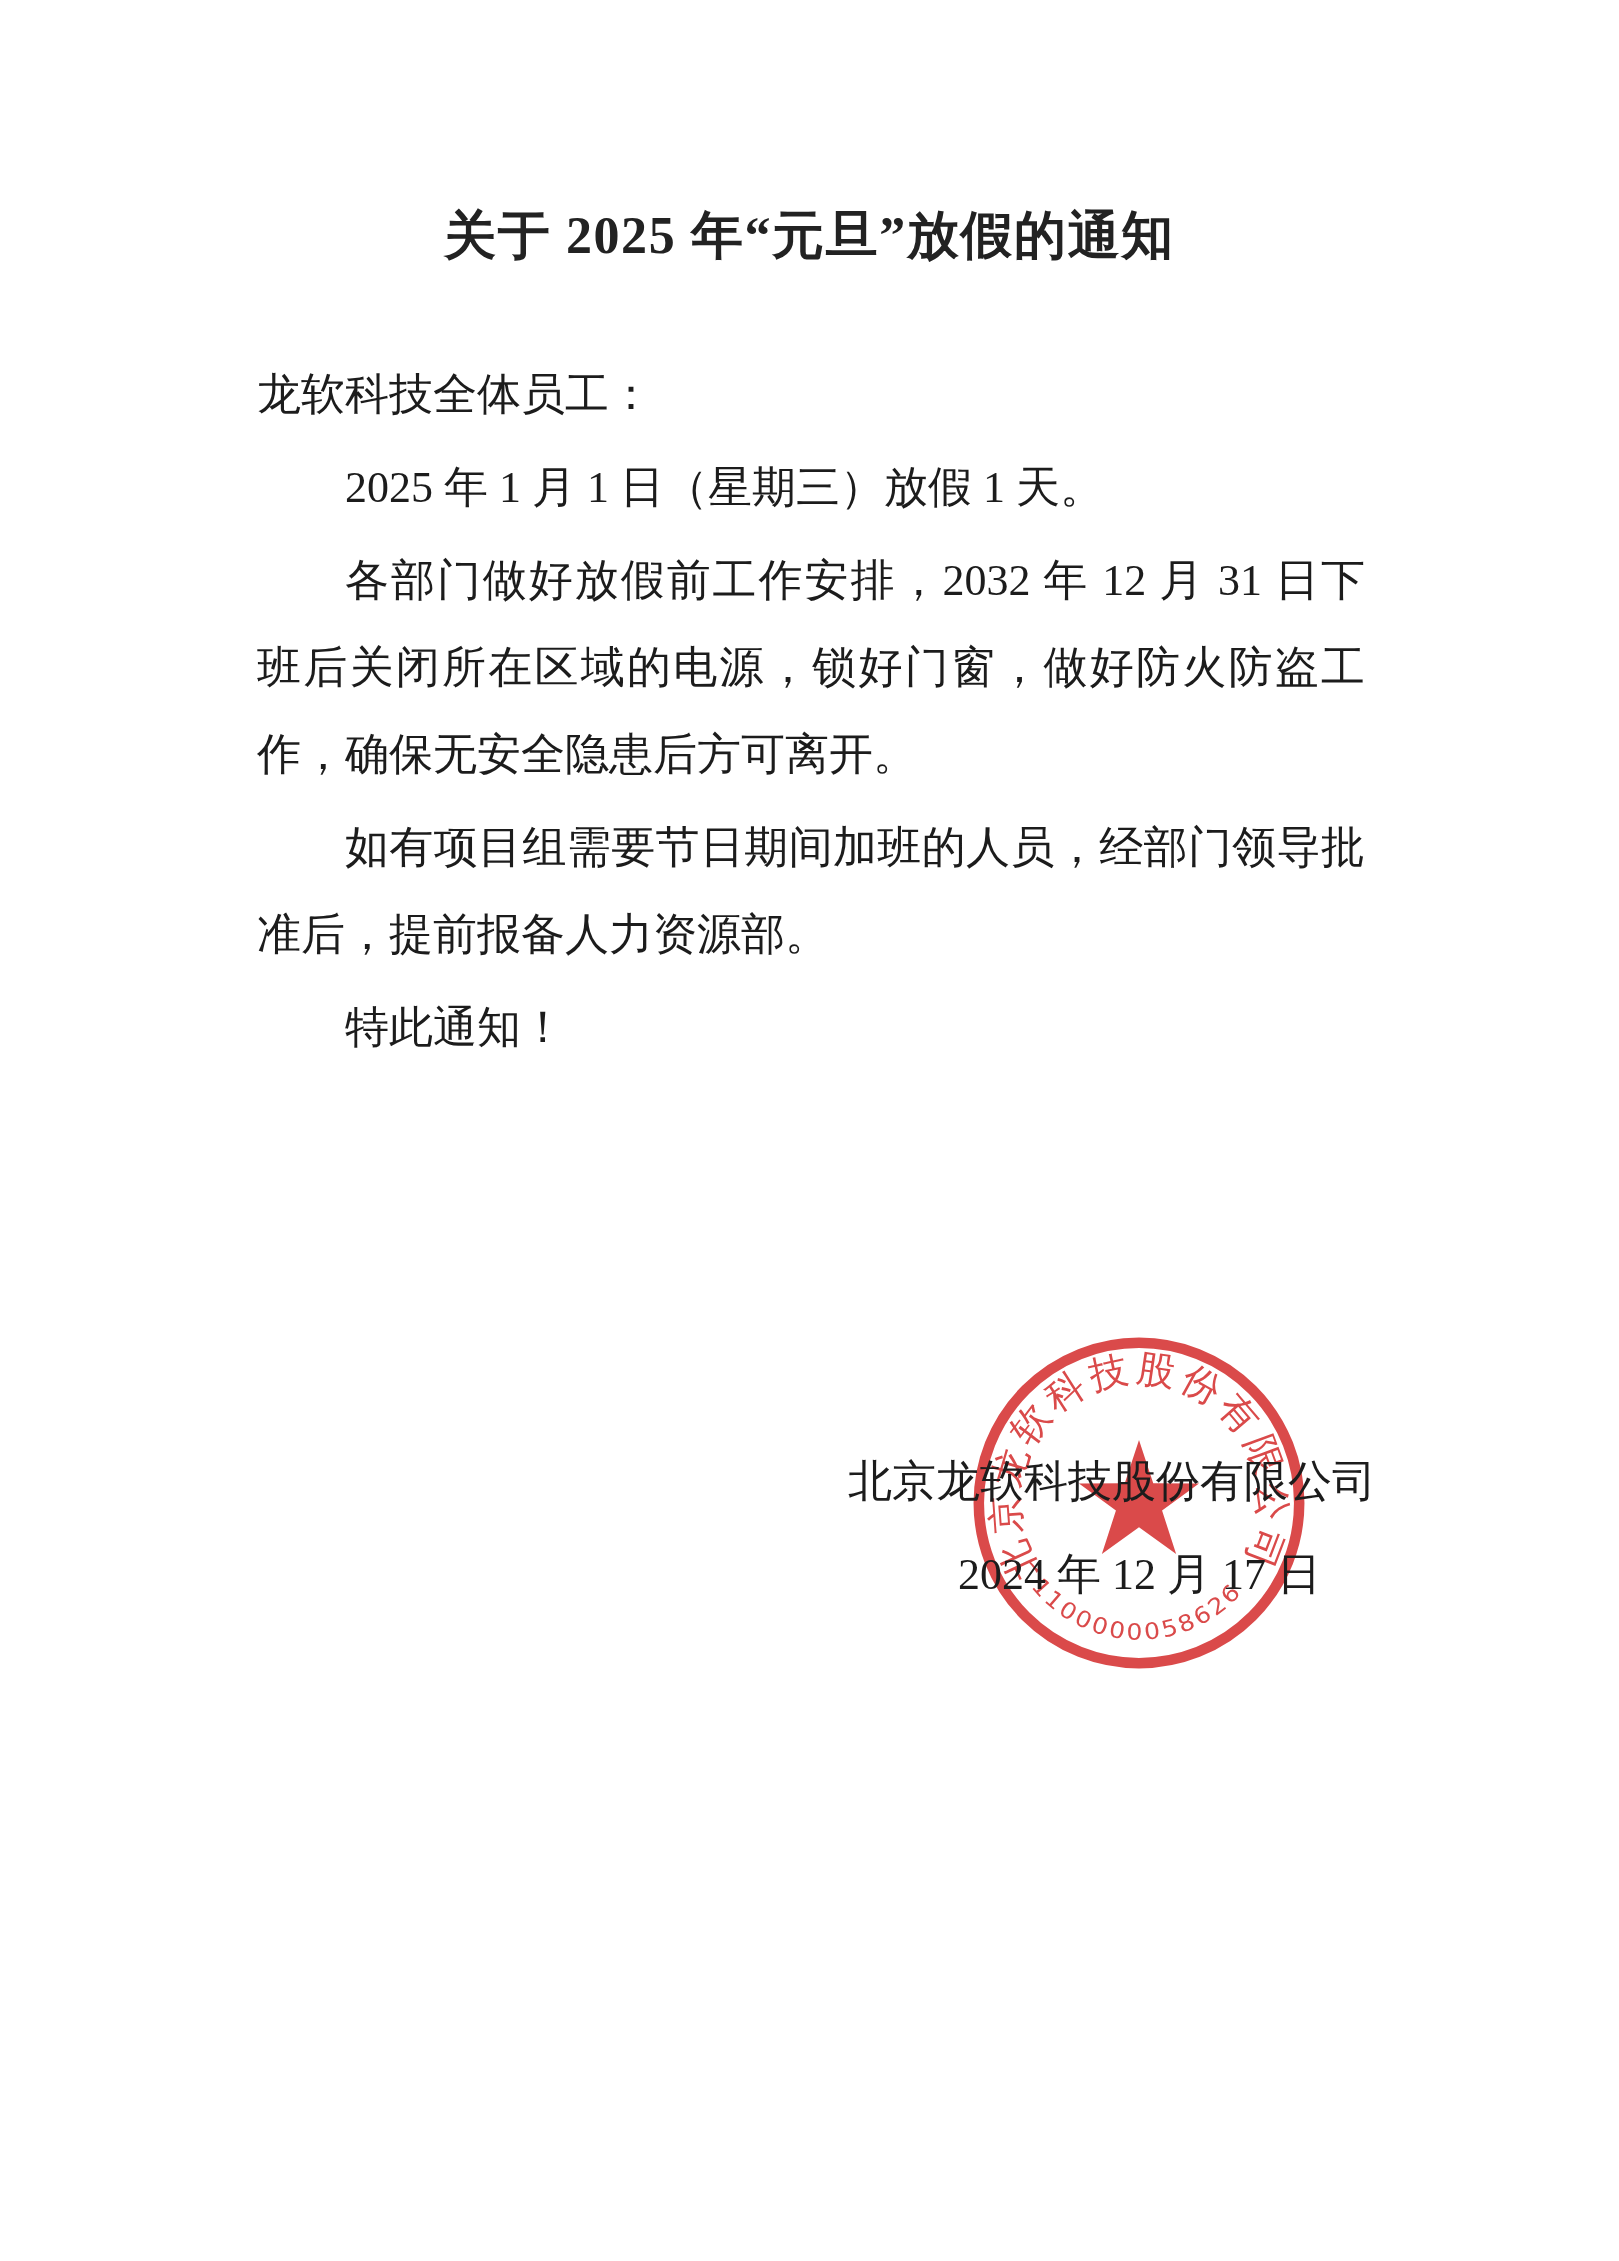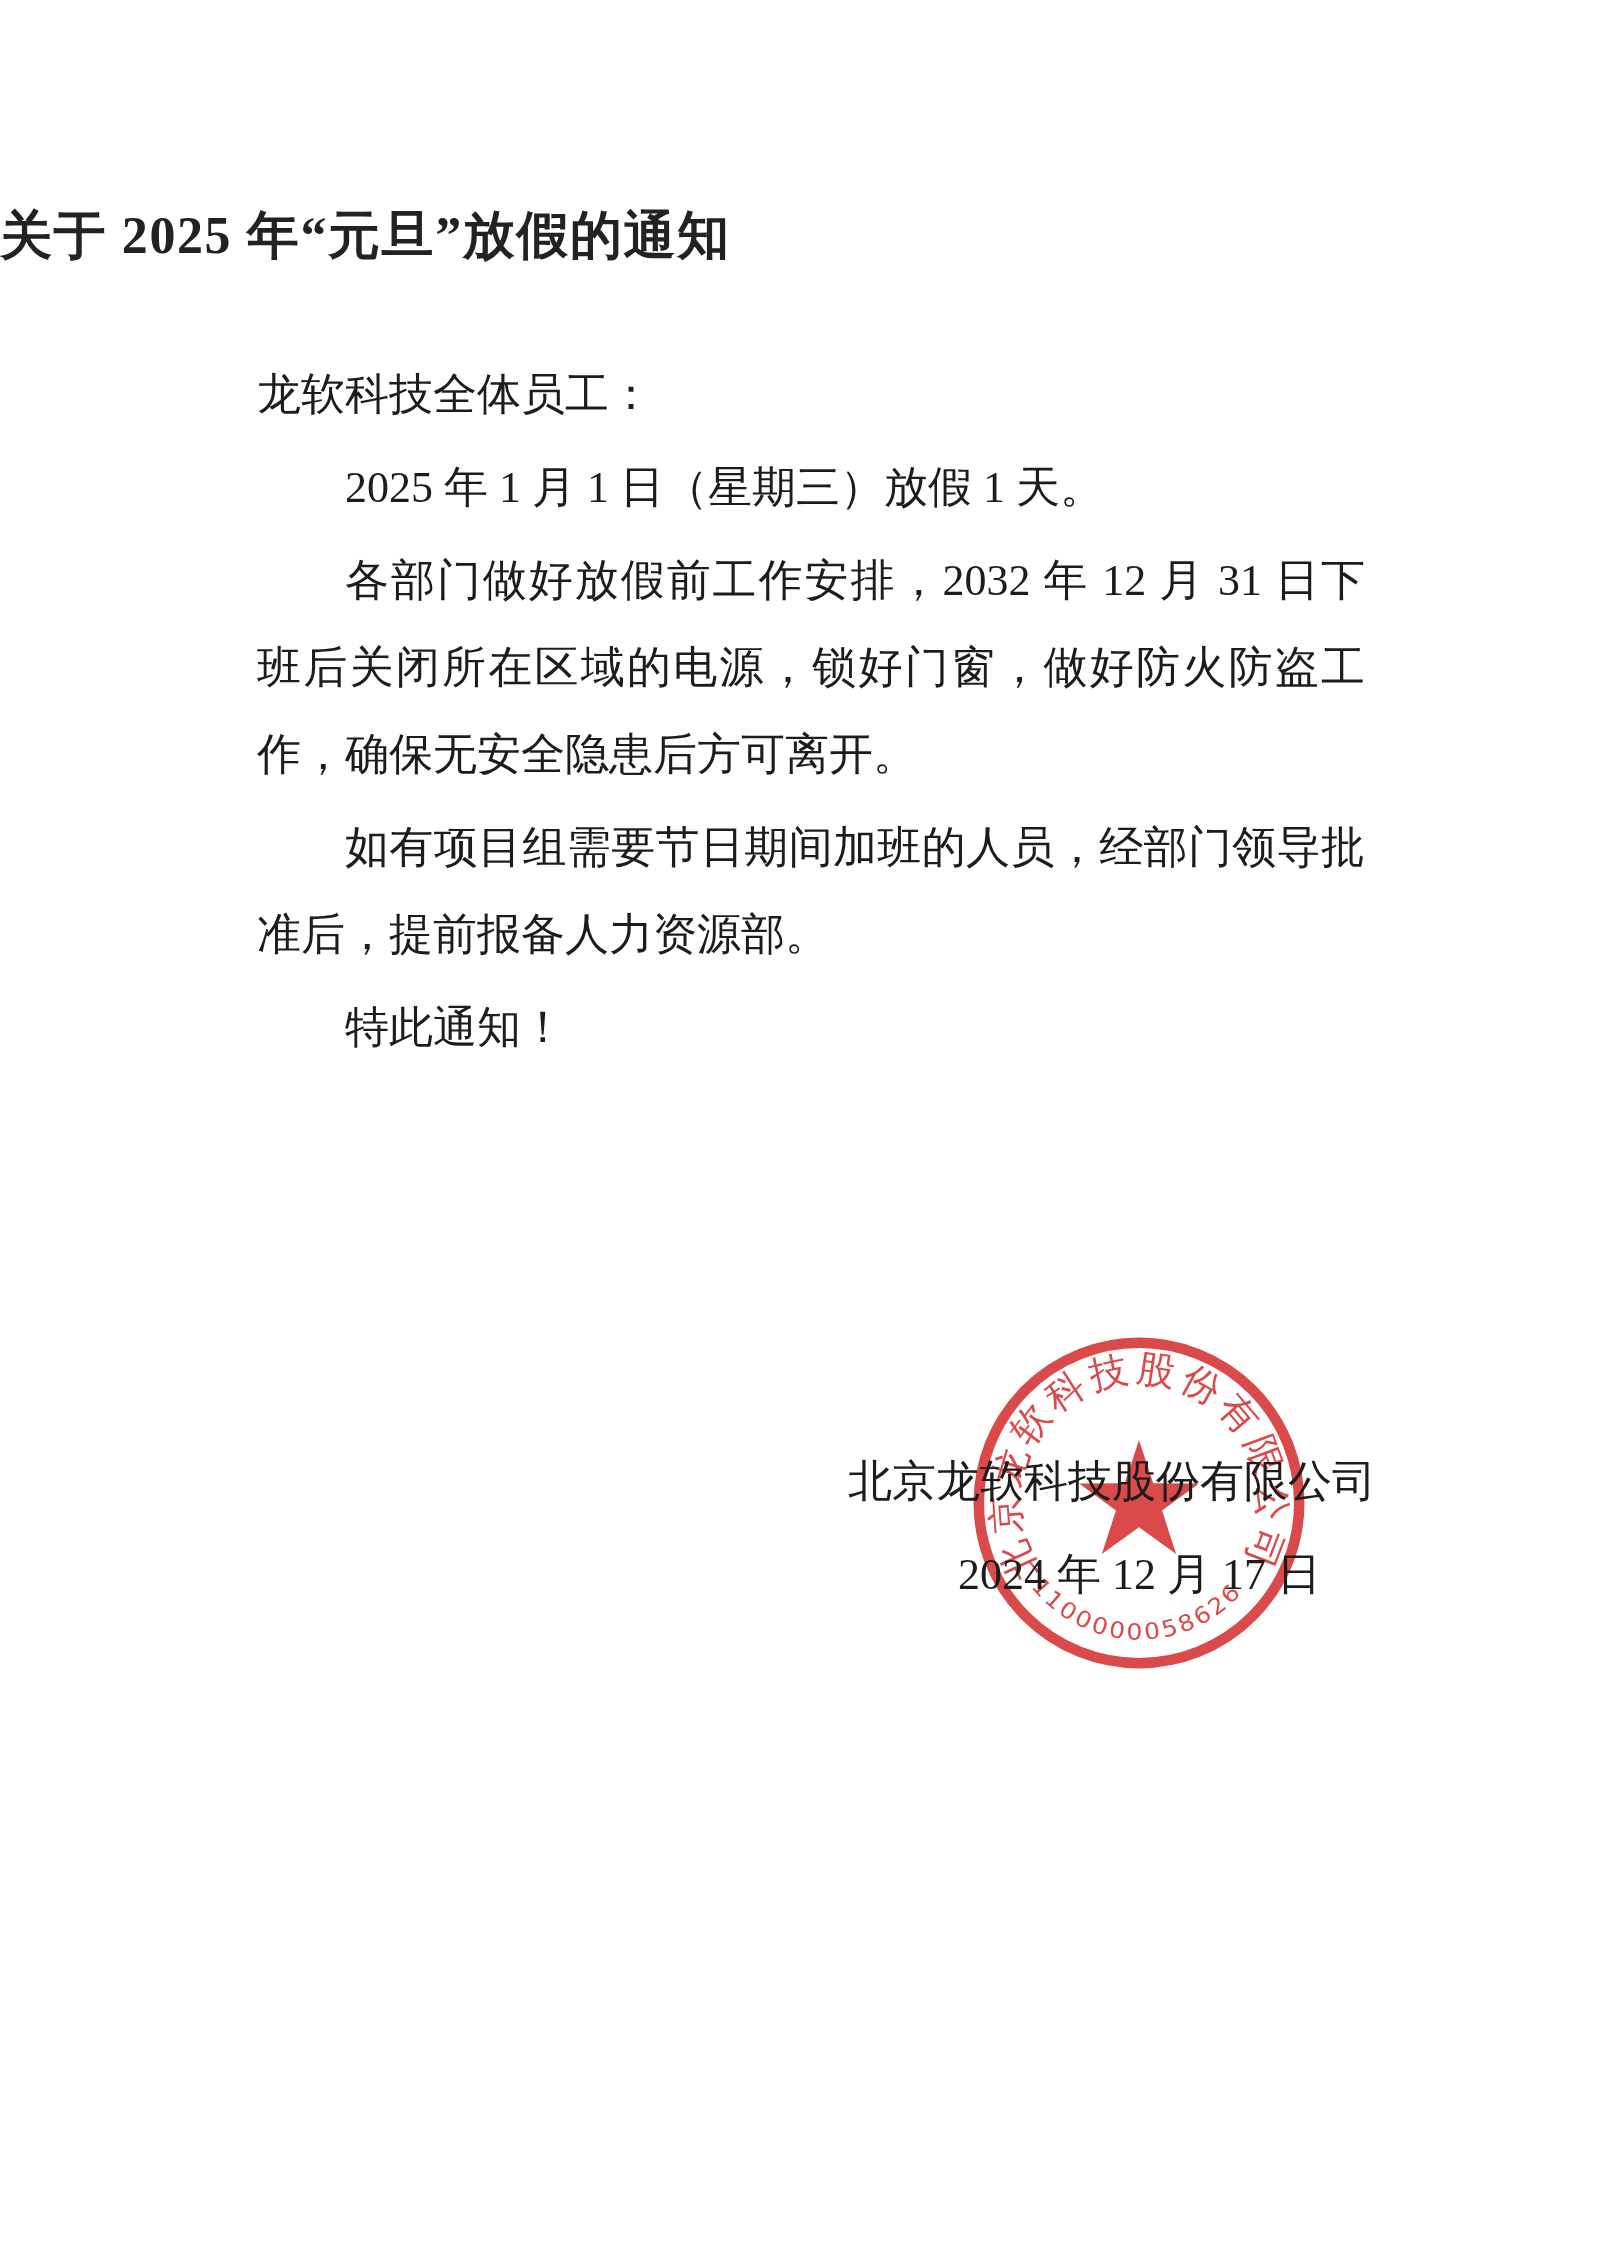--- a/index.html
+++ b/index.html
@@ -14,21 +14,21 @@
     background: #ffffff;
     overflow: hidden;
     font-family: "Liberation Serif", "DejaVu Serif", serif;
     color: #1c1c1c;
   }
   .doc-title {
     position: absolute;
     top: 201px;
     left: 0;
     width: 1619px;
-    text-align: left;
+    text-align: center;
     font-size: 52px;
     font-weight: bold;
     letter-spacing: 1.6px;
     color: #222222;
     font-family: "Liberation Serif", "DejaVu Serif", serif;
   }
   .doc-body {
     position: absolute;
     top: 345px;
     left: 251px;

